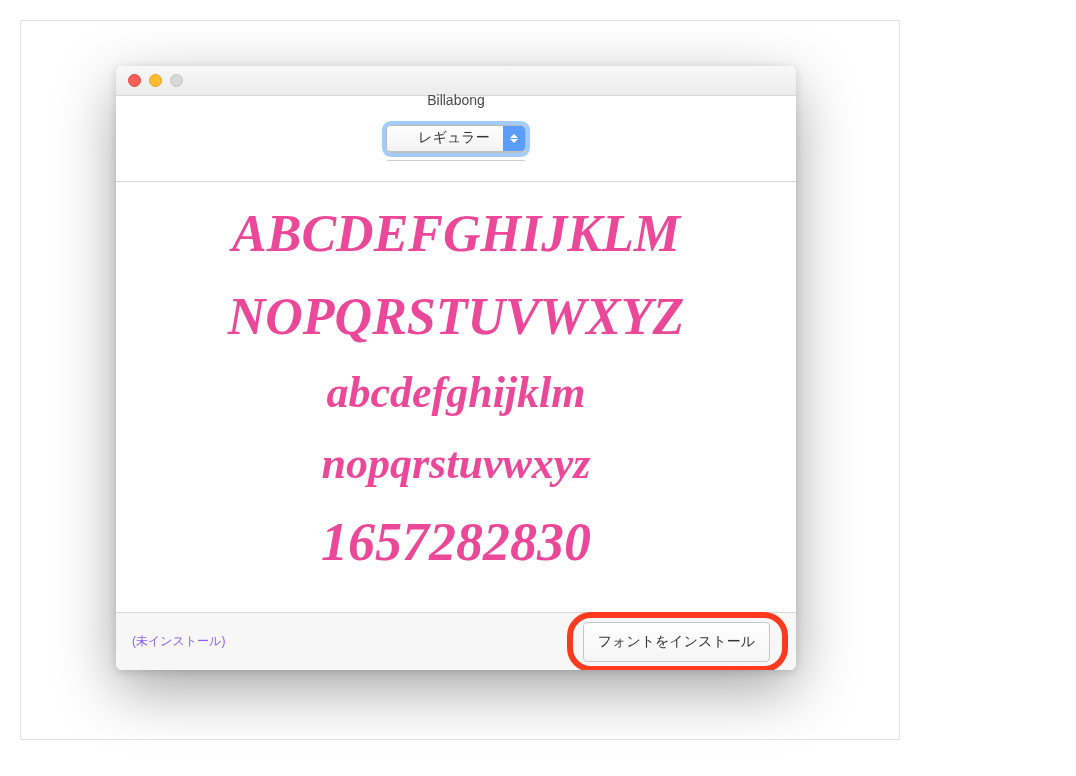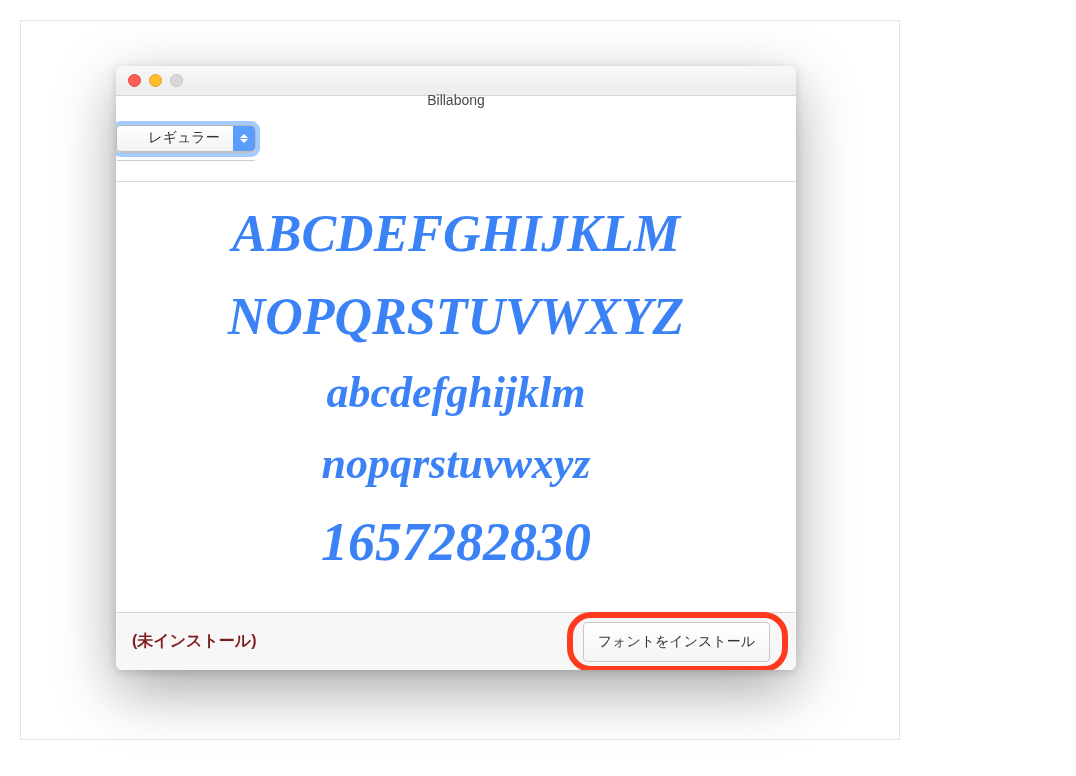--- a/index.html
+++ b/index.html
@@ -55,21 +55,21 @@
       font-size: 14px;
       color: #4a4a4a;
       pointer-events: none;
       margin-top: 39px;
     }
     .toolbar {
       height: 86px;
       background: #ffffff;
       border-bottom: 1px solid #d8d8d8;
       display: flex;
-      justify-content: flex-start;
+      justify-content: center;
       align-items: center;
     }
     .style-select {
       width: 140px;
       height: 28px;
       background: linear-gradient(to bottom, #ffffff, #f2f2f2);
       border: 1px solid #b8b8b8;
       border-radius: 5px;
       display: flex;
       align-items: center;
@@ -118,21 +118,21 @@
       display: flex;
       flex-direction: column;
       align-items: center;
       justify-content: flex-start;
       padding-top: 10px;
       gap: 0px;
     }
     .preview-line {
       font-family: 'Brush Script MT', 'Lucida Handwriting', cursive;
       font-size: 48px;
-      color: #3b82f6;
+      color: #ec4899;
       font-weight: bold;
       font-style: italic;
       line-height: 1.6;
       white-space: nowrap;
     }
     .preview-line.upper {
       font-size: 52px;
     }
     .preview-line.lower {
       font-size: 44px;
@@ -143,23 +143,22 @@
     .footer {
       height: 58px;
       background: #f7f7f7;
       border-top: 1px solid #d8d8d8;
       display: flex;
       align-items: center;
       justify-content: space-between;
       padding: 0 16px;
     }
     .install-status {
-      font-size: 16px;
-      color: #7f1d1d;
-      font-weight: bold;
+      font-size: 12px;
+      color: #8b5cf6;
     }
     .install-button-wrap {
       position: relative;
       padding: 6px 10px;
     }
     .install-button {
       height: 40px;
       padding: 0 14px;
       background: linear-gradient(to bottom, #ffffff, #f5f5f5);
       border: 1px solid #c8c8c8;

